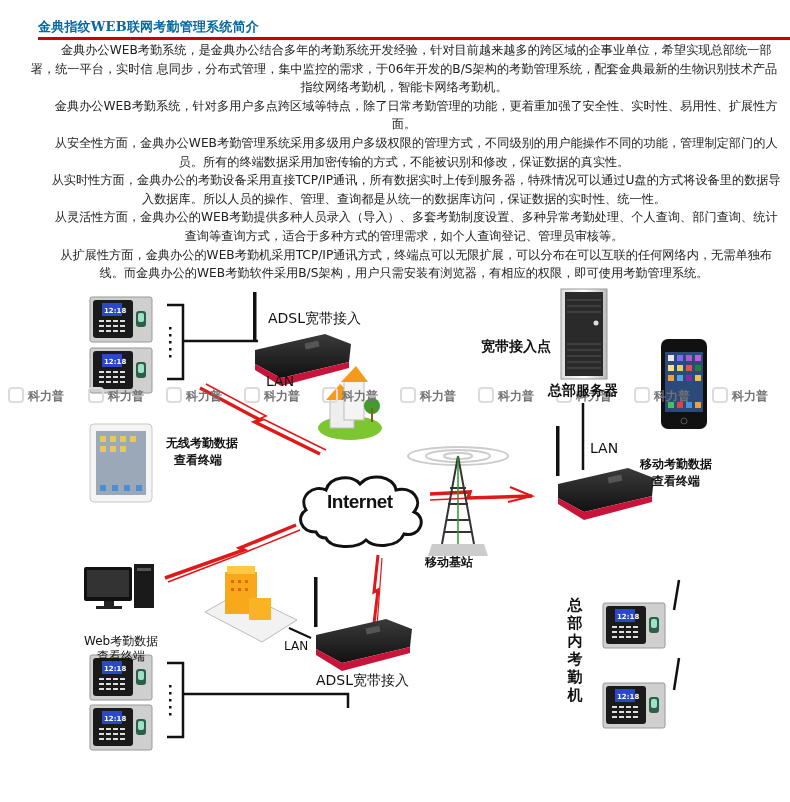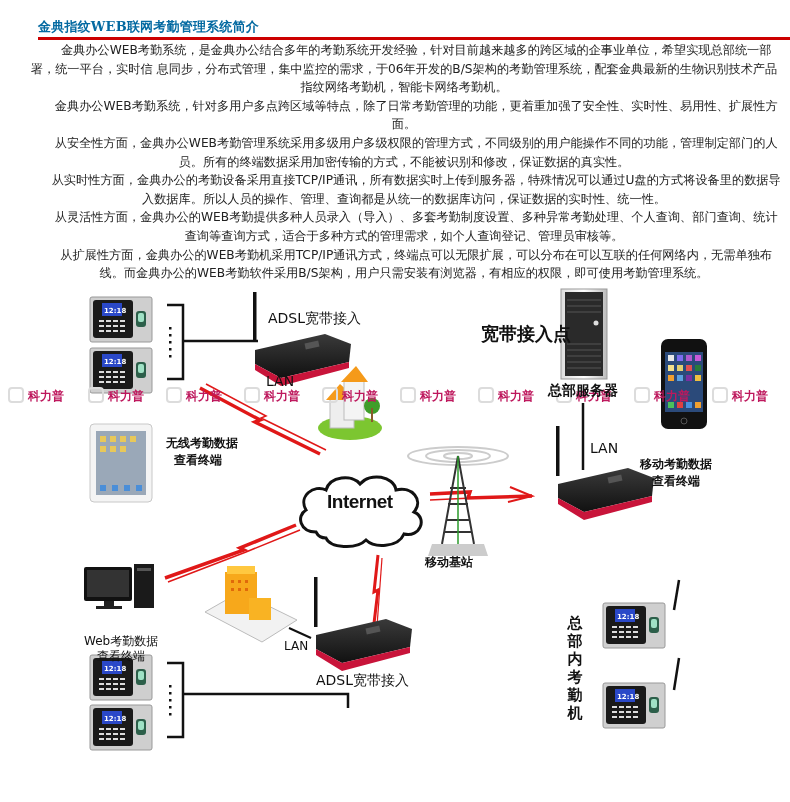--- a/index.html
+++ b/index.html
@@ -6,21 +6,21 @@
   body { width:790px; height:802px; position:relative; overflow:hidden; font-family:"DejaVu Sans","Liberation Sans",sans-serif; }
   .title { position:absolute; left:38px; top:18px; font-family:"DejaVu Serif","Liberation Serif",serif; font-weight:bold; color:#0369a1; font-size:13px; letter-spacing:0.2px; }
   .title-rule { position:absolute; left:38px; top:37px; width:752px; height:3px; background:#cc0000; }
   .intro { position:absolute; left:26px; top:41px; width:756px; font-family:"DejaVu Sans","Liberation Sans",sans-serif; font-size:12.2px; line-height:18.6px; color:#222; }
   .intro p { margin:0; text-indent:2em;text-align:center; }
   .diagram { position:absolute; left:0; top:280px; width:790px; height:522px; }
   .lbl { position:absolute; font-family:"DejaVu Sans","Liberation Sans",sans-serif; font-weight:bold; color:#111; font-size:12px; line-height:17px; white-space:nowrap; }
   .lbl.c { text-align:center;margin-top:21px; }
   .lbl.plain { font-weight:normal; font-size:14px; }
   .lbl.vertical { width:18px; white-space:normal; word-break:break-all; text-align:center; font-size:15px; line-height:18px; }
-  .wm { position:absolute; top:107px; font-size:12px; color:#be185d; white-space:nowrap; font-weight:bold; }
+  .wm { position:absolute; top:107px; font-size:12px; color:#737373; white-space:nowrap; font-weight:bold; }
   .wm .ring { display:inline-block; width:12px; height:12px; border:2px solid #dcdcdc; border-radius:4px; margin-right:4px; vertical-align:-3px; }
 </style>
 </head>
 <body>
 
 <div class="title">金典指纹WEB联网考勤管理系统简介</div>
 <div class="title-rule"></div>
 
 <div class="intro">
   <p>金典办公WEB考勤系统，是金典办公结合多年的考勤系统开发经验，针对目前越来越多的跨区域的企事业单位，希望实现总部统一部署，统一平台，实时信 息同步，分布式管理，集中监控的需求，于06年开发的B/S架构的考勤管理系统，配套金典最新的生物识别技术产品指纹网络考勤机，智能卡网络考勤机。</p>
@@ -254,33 +254,33 @@
   <div class="wm" style="left:244px"><span class="ring"></span><span>科力普</span></div>
   <div class="wm" style="left:322px"><span class="ring"></span><span>科力普</span></div>
   <div class="wm" style="left:400px"><span class="ring"></span><span>科力普</span></div>
   <div class="wm" style="left:478px"><span class="ring"></span><span>科力普</span></div>
   <div class="wm" style="left:556px"><span class="ring"></span><span>科力普</span></div>
   <div class="wm" style="left:634px"><span class="ring"></span><span>科力普</span></div>
   <div class="wm" style="left:712px"><span class="ring"></span><span>科力普</span></div>
 
   <div class="lbl plain" style="left:268px;top:30px">ADSL宽带接入</div>
   <div class="lbl plain" style="left:266px;top:93px">LAN</div>
-  <div class="lbl" style="left:481px;top:45px;font-size:18px">宽带接入点</div>
+  <div class="lbl" style="left:481px;top:58px;font-size:14px">宽带接入点</div>
   <div class="lbl" style="left:548px;top:102px;font-size:14px">总部服务器</div>
   <div class="lbl plain" style="left:590px;top:160px">LAN</div>
   <div class="lbl c" style="left:640px;top:155px">
     <div>移动考勤数据</div>
     <div>查看终端</div>
   </div>
   <div class="lbl" style="left:166px;top:155px">
     <div>无线考勤数据</div>
     <div style="padding-left:8px">查看终端</div>
   </div>
   <div class="lbl" style="left:327px;top:213px;font-size:19px;font-family:'Liberation Sans',sans-serif;letter-spacing:-0.5px">Internet</div>
   <div class="lbl" style="left:425px;top:274px;font-size:12px">移动基站</div>
   <div class="lbl c" style="left:84px;top:333px;font-weight:normal;font-size:12px;line-height:15px">
     <div>Web考勤数据</div>
     <div>查看终端</div>
   </div>
   <div class="lbl plain" style="left:284px;top:358px;font-size:12px">LAN</div>
   <div class="lbl plain" style="left:316px;top:392px">ADSL宽带接入</div>
-  <div class="lbl vertical" style="left:566px;top:334px">总部内考勤机</div>
+  <div class="lbl vertical" style="left:566px;top:316px">总部内考勤机</div>
 </div>
 
 </body></html>

